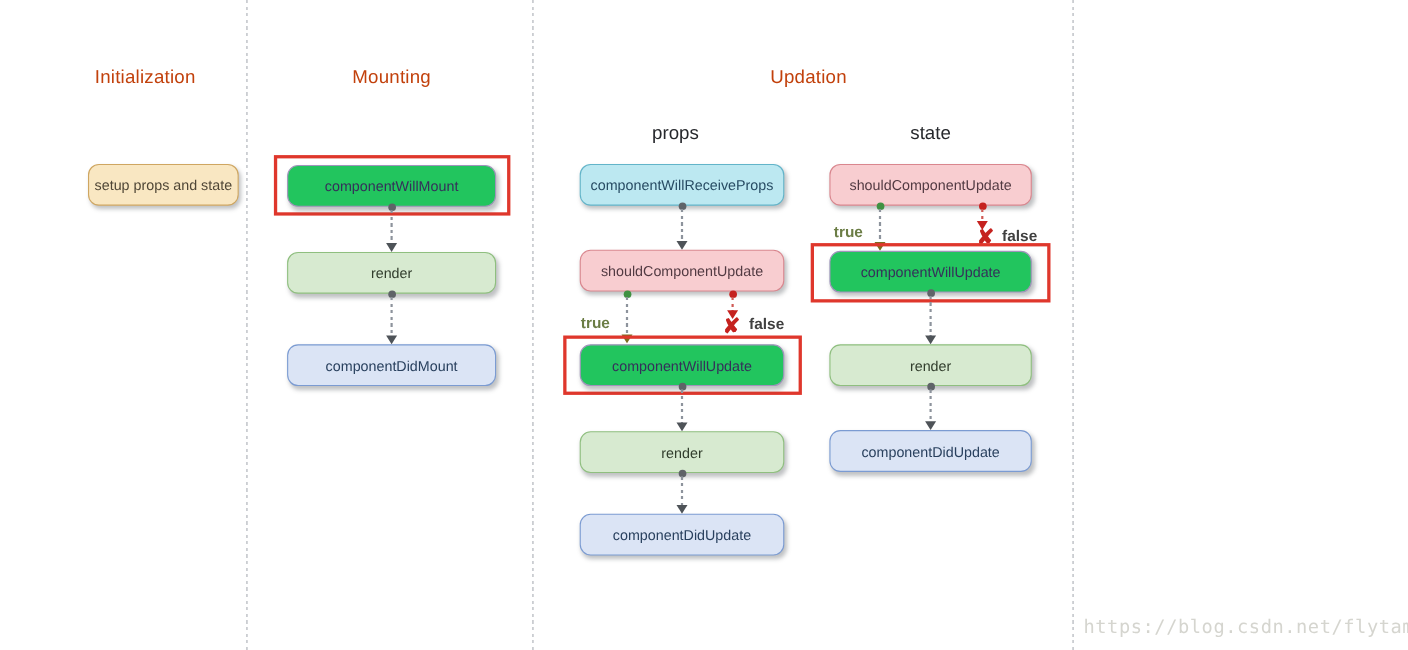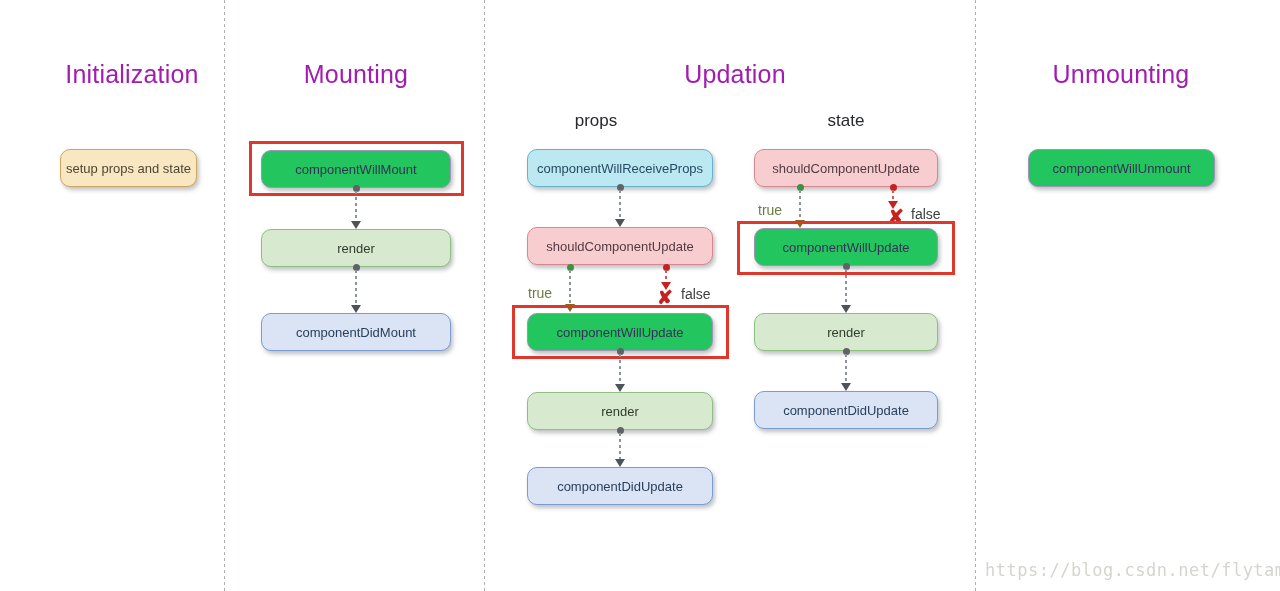--- a/index.html
+++ b/index.html
@@ -4,29 +4,29 @@
 <style>
   html,body{margin:0;padding:0;}
   body{font-family:"Liberation Sans",sans-serif;background:#ffffff;}
   .canvas{position:relative;width:1280px;height:591px;background:#ffffff;overflow:hidden;}
 
   
   .sep{position:absolute;top:0;bottom:0;width:1px;
        background-image:repeating-linear-gradient(to bottom,#a9adb4 0 3px,transparent 3px 6px);}
 
   
-  .col-title{position:absolute;width:220px;text-align:center;font-size:25px;color:#a21caf;
+  .col-title{position:absolute;width:220px;text-align:center;font-size:17px;color:#c2410c;
              letter-spacing:.2px;}
   .sub-title{position:absolute;width:120px;text-align:center;font-size:17px;color:#26282c;}
 
   
   .box{position:absolute;height:38px;border-radius:10px;display:flex;align-items:center;
        justify-content:center;font-size:13px;box-sizing:border-box;
        box-shadow:2px 3px 4px rgba(95,99,104,.40);}
-  .tan   {background:#f9e7c2;border:1.5px solid #cfa661;color:#4f4636;}
+  .tan   {background:#f9e7c2;border:1.5px solid #cfa661;color:#4f4636;margin-left:20px;}
   .purple{background:#22c55e;border:1.5px solid #a094bb;color:#35305a;}
   .green {background:#d7ead0;border:1.5px solid #8fbf7f;color:#313d2c;}
   .blue  {background:#dbe4f5;border:1.5px solid #7b9bd2;color:#29405e;}
   .pink  {background:#f8cdd0;border:1.5px solid #d9868e;color:#523a42;}
   .cyan  {background:#bce8f1;border:1.5px solid #62b4c9;color:#274b63;}
 
   
   .hl{position:absolute;border:3px solid #df372c;box-sizing:border-box;}
 
   
@@ -37,21 +37,21 @@
        background:#5f6368;}
   .varrow .head{position:absolute;left:-4px;bottom:0;width:0;height:0;
        border-left:5px solid transparent;border-right:5px solid transparent;
        border-top:8px solid #4e5358;}
   .varrow.t .dot{background:#3f9142;}
   .varrow.t .head{border-top-color:#7d6c20;}
   .varrow.f .dot{background:#c5221f;}
   .varrow.f .shaft{background-image:repeating-linear-gradient(to bottom,#cf5a55 0 3px,transparent 3px 6px);}
   .varrow.f .head{border-top-color:#c5221f;}
 
-  .branch-label{position:absolute;font-size:14px;}
+  .branch-label{position:absolute;font-size:14px;font-weight:bold;}
   .lbl-true{color:#6b7d45;}
   .lbl-false{color:#404040;}
   .xmark{position:absolute;color:#c5221f;font-size:19px;font-weight:bold;line-height:1;}
 
   
   .wm-url{position:absolute;font-family:"DejaVu Sans Mono",monospace;font-size:17px;
           color:#d5d5cf;letter-spacing:.5px;white-space:nowrap;}
   .wm-comm{position:absolute;font-size:19px;color:#99998f;white-space:nowrap;}
 </style>
 </head>
@@ -59,23 +59,22 @@
 
 <div class="canvas">
 
   <div class="sep" style="left:224px"></div>
   <div class="sep" style="left:484px"></div>
   <div class="sep" style="left:975px"></div>
 
   <div class="col-title" style="left:22px;top:60px">Initialization</div>
   <div class="col-title" style="left:625px;top:60px">Updation</div>
   <div class="col-title" style="left:246px;top:60px">Mounting</div>
-  <div class="col-title" style="left:1011px;top:60px">Unmounting</div>
 
-  <div class="sub-title" style="left:536px;top:111px">props</div>
+  <div class="sub-title" style="left:554px;top:111px">props</div>
   <div class="sub-title" style="left:786px;top:111px">state</div>
 
   <div class="box tan" style="left:60px;top:149px;width:137px">setup props and state</div>
 
   <div class="hl" style="left:249px;top:141px;width:215px;height:55px"></div>
   <div class="box purple" style="left:261px;top:150px;width:190px">componentWillMount</div>
   <div class="varrow" style="left:355px;top:188px;height:41px">
       <span class="dot"></span>
       <span class="shaft"></span>
       <span class="head"></span>
@@ -148,17 +147,16 @@
       <span class="head"></span>
     </div>
   <div class="box green" style="left:754px;top:313px;width:184px">render</div>
   <div class="varrow" style="left:845px;top:351px;height:40px">
       <span class="dot"></span>
       <span class="shaft"></span>
       <span class="head"></span>
     </div>
   <div class="box blue" style="left:754px;top:391px;width:184px">componentDidUpdate</div>
 
-  <div class="box purple" style="left:1028px;top:149px;width:187px">componentWillUnmount</div>
 
   <div class="wm-url" style="left:985px;top:560px">https://blog.csdn.net/flytam</div>
 
 </div>
 
 </body></html>

